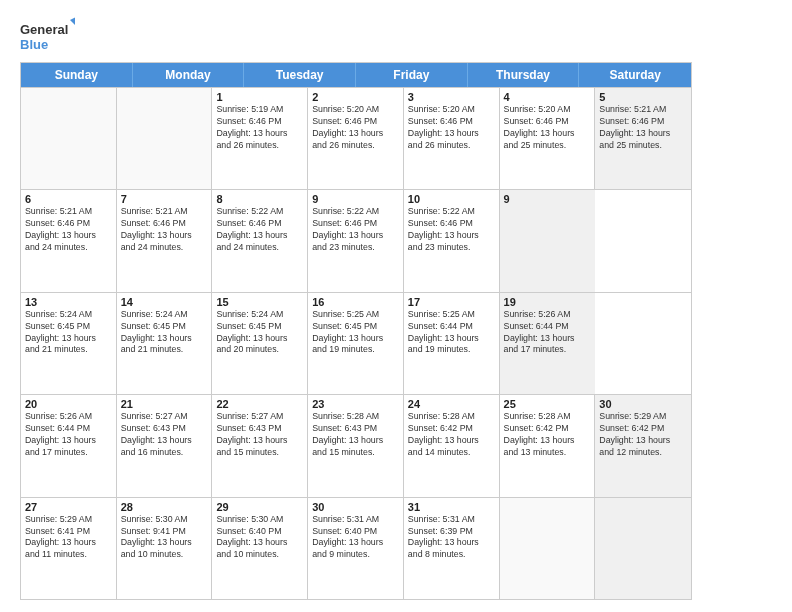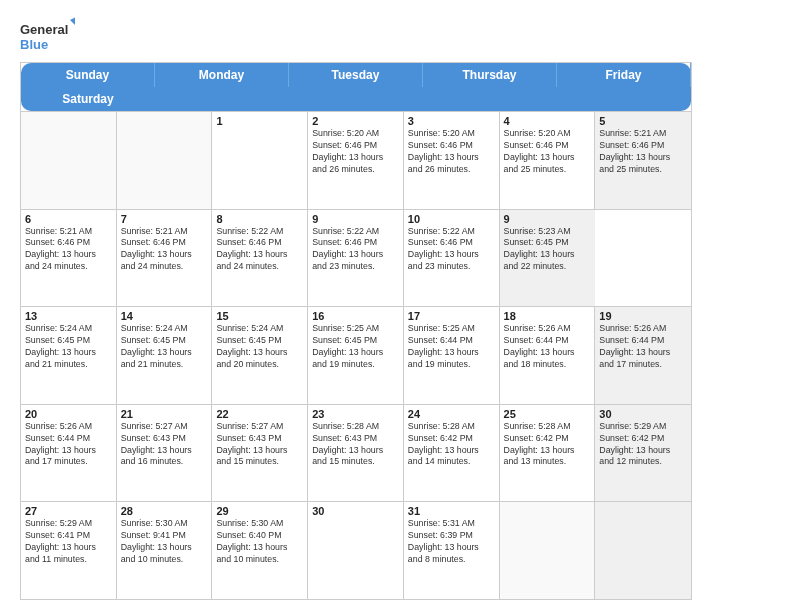--- a/index.html
+++ b/index.html
@@ -43,23 +43,22 @@
       margin-top: 2px;
     }
     .calendar {
       flex: 1;
       display: flex;
       flex-direction: column;
       border: 1px solid #ccc;
     }
     .cal-header-row {
       display: grid;
-      grid-template-columns: repeat(5, 1fr);
+      grid-template-columns: repeat(6, 1fr);
       background: #4a90d9;
-      border-radius: 10px;
     }
     .cal-header-cell {
       color: #fff;
       font-size: 12px;
       font-weight: bold;
       text-align: center;
       padding: 5px 2px;
       border-right: 1px solid #6aaae6;
     }
     .cal-header-cell:last-child { border-right: none; }
@@ -114,30 +113,33 @@
       <div class="month-year"></div>
       <div class="location"></div>
     </div>
   </div>
 
   <div class="calendar">
     <div class="cal-header-row">
     <div class="cal-header-cell">Sunday</div>
         <div class="cal-header-cell">Monday</div>
         <div class="cal-header-cell">Tuesday</div>
+        <div class="cal-header-cell">Friday</div>
         <div class="cal-header-cell">Thursday</div>
-        <div class="cal-header-cell">Friday</div>
         <div class="cal-header-cell">Saturday</div>
       </div>
     <div class="cal-body">
     <div class="cal-row">
           <div class="cal-cell empty"></div>
           <div class="cal-cell empty"></div>
           <div class="cal-cell">
             <div class="day-num">1</div>
+            <div class="cell-text">Sunrise: 5:19 AM
+Sunset: 6:46 PM
+Daylight: 13 hours and 26 minutes.</div>
           </div>
           <div class="cal-cell">
             <div class="day-num">2</div>
             <div class="cell-text">Sunrise: 5:20 AM
 Sunset: 6:46 PM
 Daylight: 13 hours and 26 minutes.</div>
           </div>
           <div class="cal-cell">
             <div class="day-num">3</div>
             <div class="cell-text">Sunrise: 5:20 AM
@@ -183,23 +185,20 @@
 Daylight: 13 hours and 23 minutes.</div>
           </div>
           <div class="cal-cell">
             <div class="day-num">10</div>
             <div class="cell-text">Sunrise: 5:22 AM
 Sunset: 6:46 PM
 Daylight: 13 hours and 23 minutes.</div>
           </div>
           <div class="cal-cell shaded">
             <div class="day-num">9</div>
-            <div class="cell-text">Sunrise: 5:23 AM
-Sunset: 6:45 PM
-Daylight: 13 hours and 22 minutes.</div>
           </div>
         </div>
         <div class="cal-row">
           <div class="cal-cell">
             <div class="day-num">13</div>
             <div class="cell-text">Sunrise: 5:24 AM
 Sunset: 6:45 PM
 Daylight: 13 hours and 21 minutes.</div>
           </div>
           <div class="cal-cell">
@@ -218,26 +217,20 @@
             <div class="day-num">16</div>
             <div class="cell-text">Sunrise: 5:25 AM
 Sunset: 6:45 PM
 Daylight: 13 hours and 19 minutes.</div>
           </div>
           <div class="cal-cell">
             <div class="day-num">17</div>
             <div class="cell-text">Sunrise: 5:25 AM
 Sunset: 6:44 PM
 Daylight: 13 hours and 19 minutes.</div>
-          </div>
-          <div class="cal-cell">
-            <div class="day-num">18</div>
-            <div class="cell-text">Sunrise: 5:26 AM
-Sunset: 6:44 PM
-Daylight: 13 hours and 18 minutes.</div>
           </div>
           <div class="cal-cell shaded">
             <div class="day-num">19</div>
             <div class="cell-text">Sunrise: 5:26 AM
 Sunset: 6:44 PM
 Daylight: 13 hours and 17 minutes.</div>
           </div>
         </div>
         <div class="cal-row">
           <div class="cal-cell">
@@ -297,20 +290,23 @@
 Daylight: 13 hours and 10 minutes.</div>
           </div>
           <div class="cal-cell">
             <div class="day-num">29</div>
             <div class="cell-text">Sunrise: 5:30 AM
 Sunset: 6:40 PM
 Daylight: 13 hours and 10 minutes.</div>
           </div>
           <div class="cal-cell">
             <div class="day-num">30</div>
+            <div class="cell-text">Sunrise: 5:31 AM
+Sunset: 6:40 PM
+Daylight: 13 hours and 9 minutes.</div>
           </div>
           <div class="cal-cell">
             <div class="day-num">31</div>
             <div class="cell-text">Sunrise: 5:31 AM
 Sunset: 6:39 PM
 Daylight: 13 hours and 8 minutes.</div>
           </div>
           <div class="cal-cell empty"></div>
           <div class="cal-cell empty shaded"></div>
         </div>

